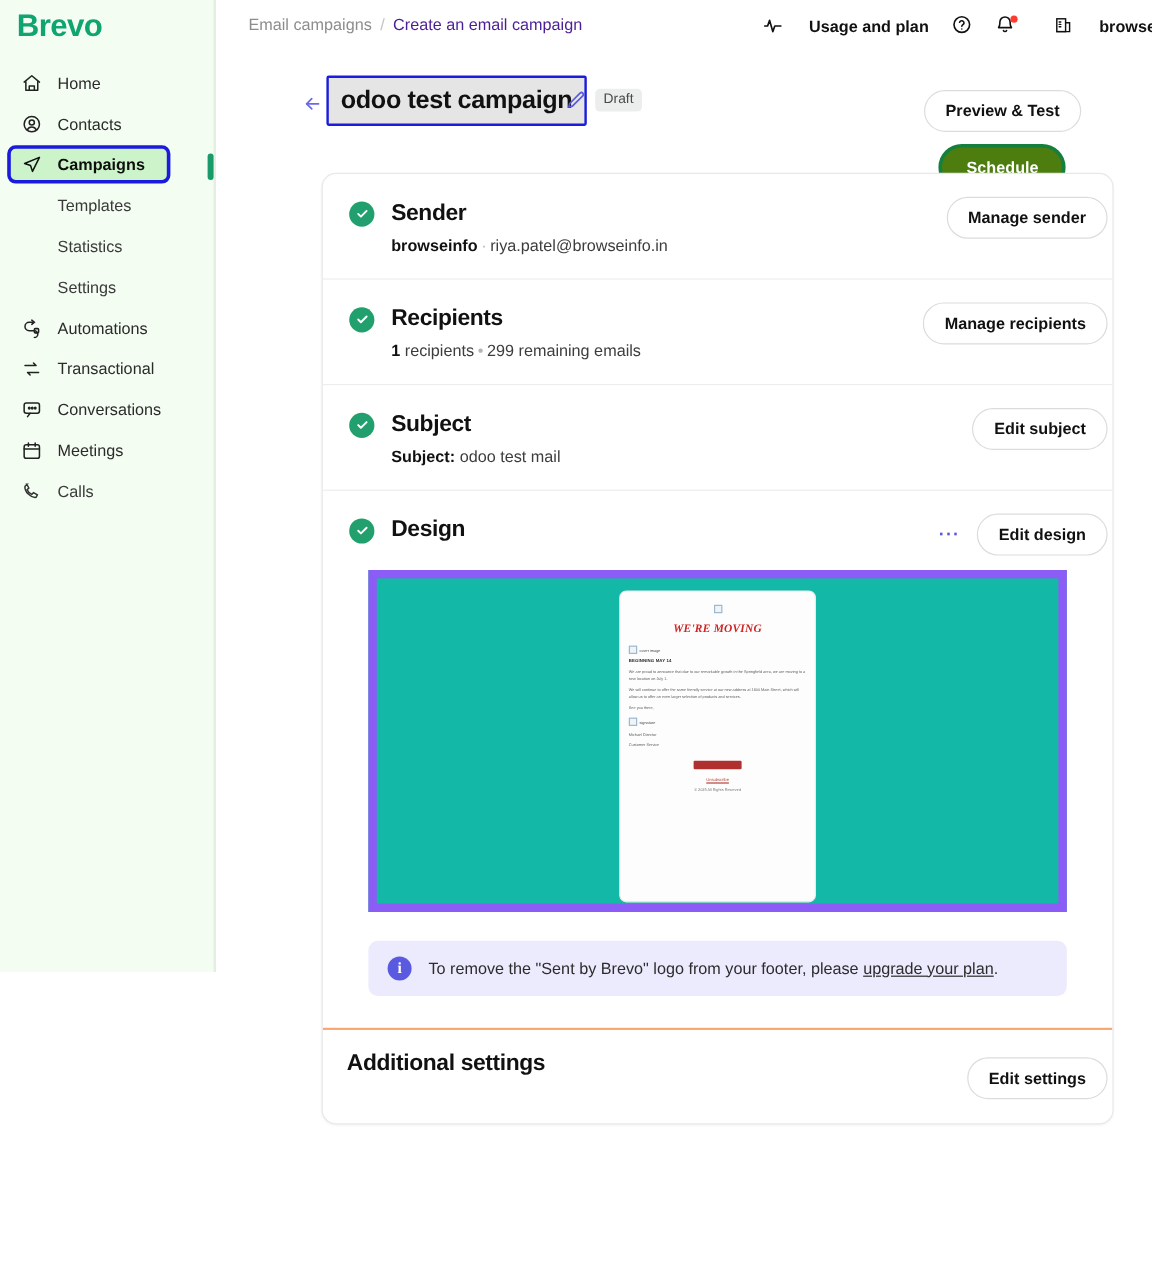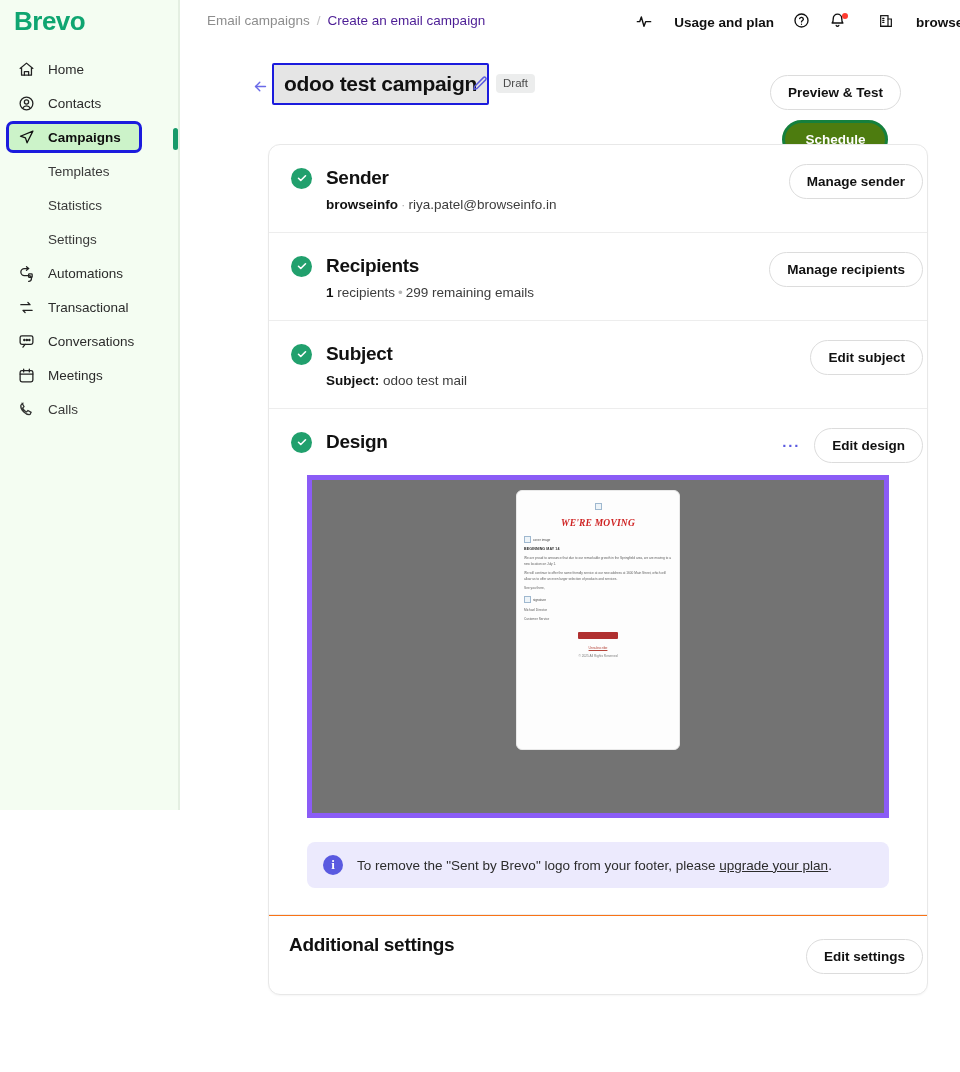--- a/index.html
+++ b/index.html
@@ -203,23 +203,23 @@
   .kebab {
     color: #5a5ae0; font-size: 15px; font-weight: 700;
     letter-spacing: 1px; cursor: pointer; line-height: 1;
     padding: 4px 2px;
   }
 
   
   #design-section { padding-bottom: 26px; }
   #preview-frame {
     margin: 22px 16px 0 16px;
-    height: 343px;
-    background: #737373;
-    border: 5px solid #8b5cf6;
+    height: 285px;
+    background: #14b8a6;
+    border: 7px solid #8b5cf6;
     position: relative;
     overflow: hidden;
   }
   #mail-page {
     position: absolute; left: 50%; top: 10px;
     transform: translateX(-50%);
     width: 164px; height: 260px;
     background: #fdfdfd;
     border: 1px solid #e9e9e9;
     border-radius: 6px;

